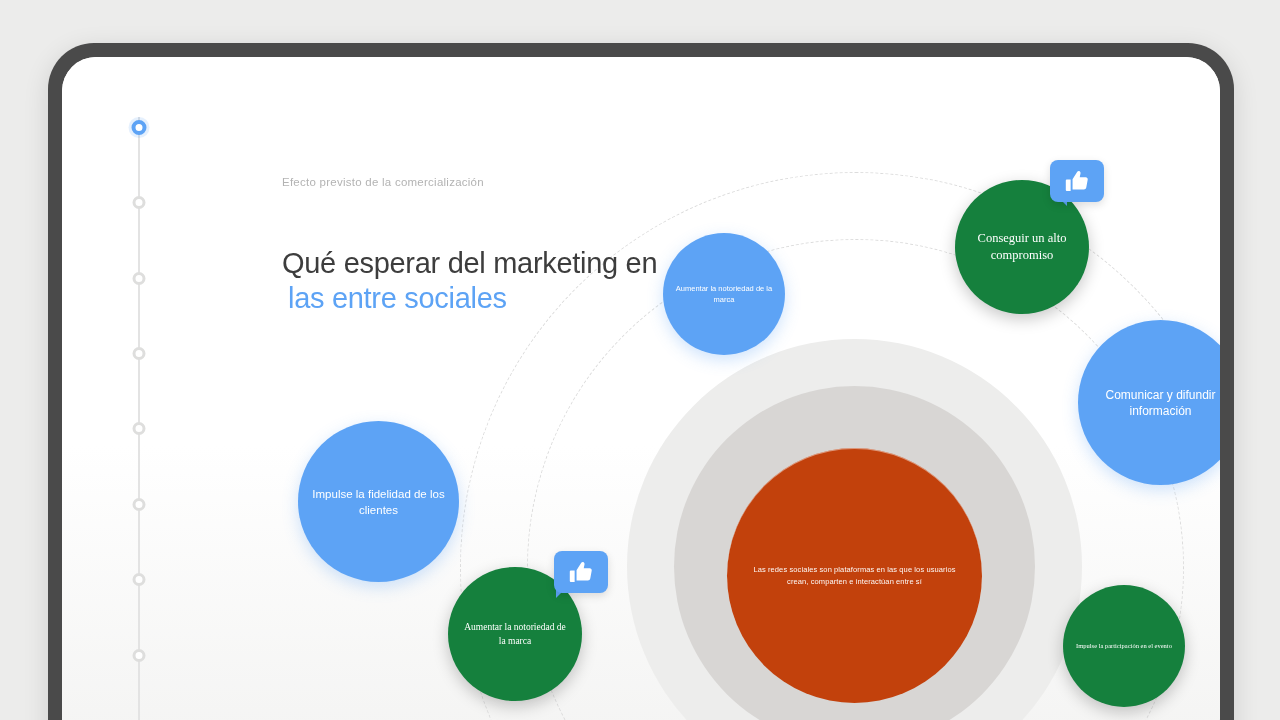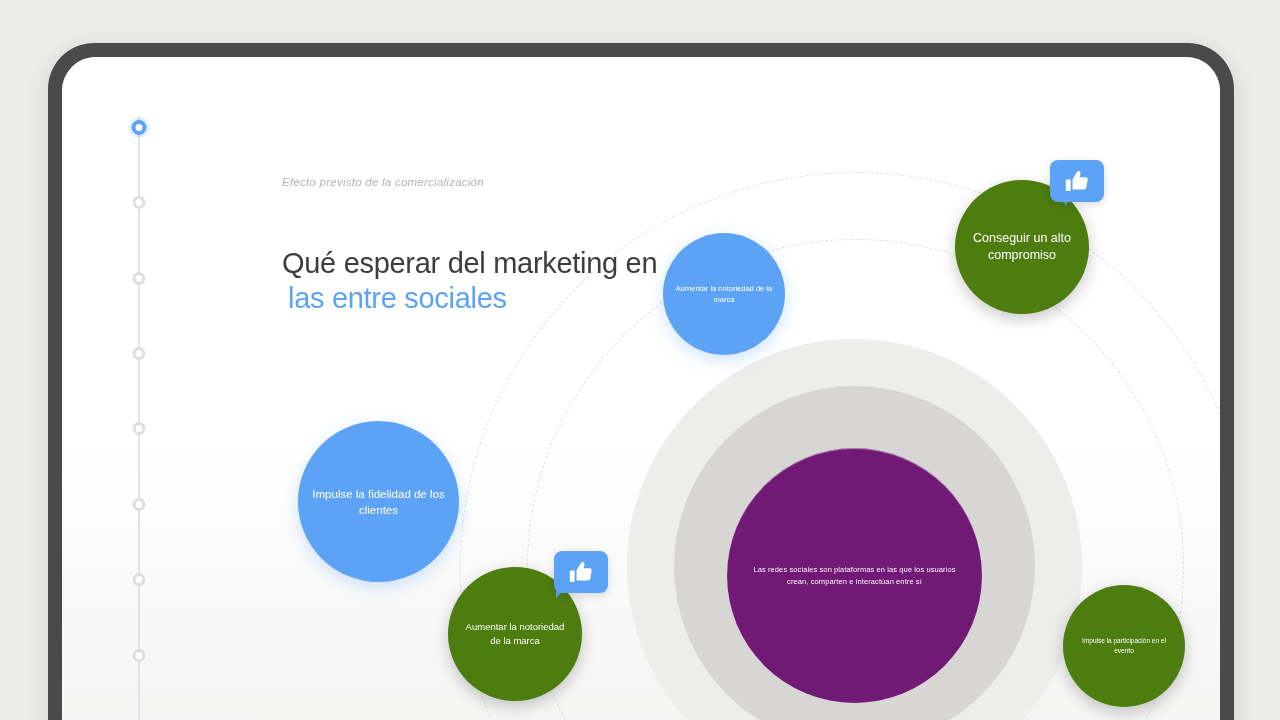--- a/index.html
+++ b/index.html
@@ -43,42 +43,42 @@
   }
   .tl-dot.active{
     width:15px;height:15px;
     border:4px solid #5da3f5;background:#ffffff;
     box-shadow:0 0 0 3px rgba(93,163,245,.16);
   }
 
   
   .eyebrow{
     position:absolute;left:220px;top:119px;
-    font-size:11.5px;letter-spacing:.25px;color:#b3b3b3;font-style:italic;
+    font-size:11.5px;letter-spacing:.25px;color:#b3b3b3;
   }
   .title{
     position:absolute;left:220px;top:189px;
     font-size:29px;line-height:35px;font-weight:400;
     color:#3d3d3d;letter-spacing:-.3px;white-space:nowrap;
   }
   .title .l2{display:block;margin-left:6px;color:#5da3f5;}
 
   
   .rings{position:absolute;left:565px;top:282px;width:455px;height:455px;}
   .ring-outer{
     position:absolute;inset:0;border-radius:50%;
     background:#ededec;
   }
   .ring-mid{
     position:absolute;left:47px;top:47px;width:361px;height:361px;
     border-radius:50%;background:#d8d6d4;
   }
   .core{
     position:absolute;left:100px;top:109px;width:255px;height:255px;
-    border-radius:50%;background:#701a75;
+    border-radius:50%;background:#c2410c;
     display:flex;align-items:center;justify-content:center;
     box-shadow:inset 0 1px 0 rgba(255,255,255,.45);
   }
   .core-text{
     width:215px;text-align:center;color:#ffffff;
     font-size:7.5px;line-height:12px;letter-spacing:.1px;
     opacity:.96;
   }
 
   
@@ -89,21 +89,21 @@
   .orbit.o1{left:465px;top:182px;width:655px;height:655px;}
   .orbit.o2{left:398px;top:115px;width:789px;height:789px;}
 
   
   .node{
     position:absolute;border-radius:50%;
     display:flex;align-items:center;justify-content:center;
     text-align:center;color:#ffffff;
   }
   .node.blue{background:#5da3f5;box-shadow:0 5px 16px rgba(93,163,245,.30);}
-  .node.dark{background:#4d7c0f;box-shadow:0 5px 16px rgba(0,0,0,.22);}
+  .node.dark{background:#15803d;box-shadow:0 5px 16px rgba(0,0,0,.22);font-family:Liberation Serif, serif;}
   .node span{display:block;padding:0 12px;}
 
   .n-notoriedad-top{left:601px;top:176px;width:122px;height:122px;}
   .n-notoriedad-top span{font-size:7.5px;line-height:11px;}
 
   .n-compromiso{left:893px;top:123px;width:134px;height:134px;}
   .n-compromiso span{font-size:12.5px;line-height:17px;}
 
   .n-comunicar{left:1016px;top:263px;width:165px;height:165px;}
   .n-comunicar span{font-size:12px;line-height:16px;}
@@ -182,20 +182,23 @@
       </div>
 
       <div class="node blue n-notoriedad-top">
         <span>Aumentar la notoriedad de la marca</span>
       </div>
 
       <div class="node dark n-compromiso">
         <span>Conseguir un alto compromiso</span>
       </div>
 
+      <div class="node blue n-comunicar">
+        <span>Comunicar y difundir información</span>
+      </div>
 
       <div class="node blue n-fidelidad">
         <span>Impulse la fidelidad de los clientes</span>
       </div>
 
       <div class="node dark n-notoriedad-bot">
         <span>Aumentar la notoriedad de la marca</span>
       </div>
 
       <div class="node dark n-evento">

